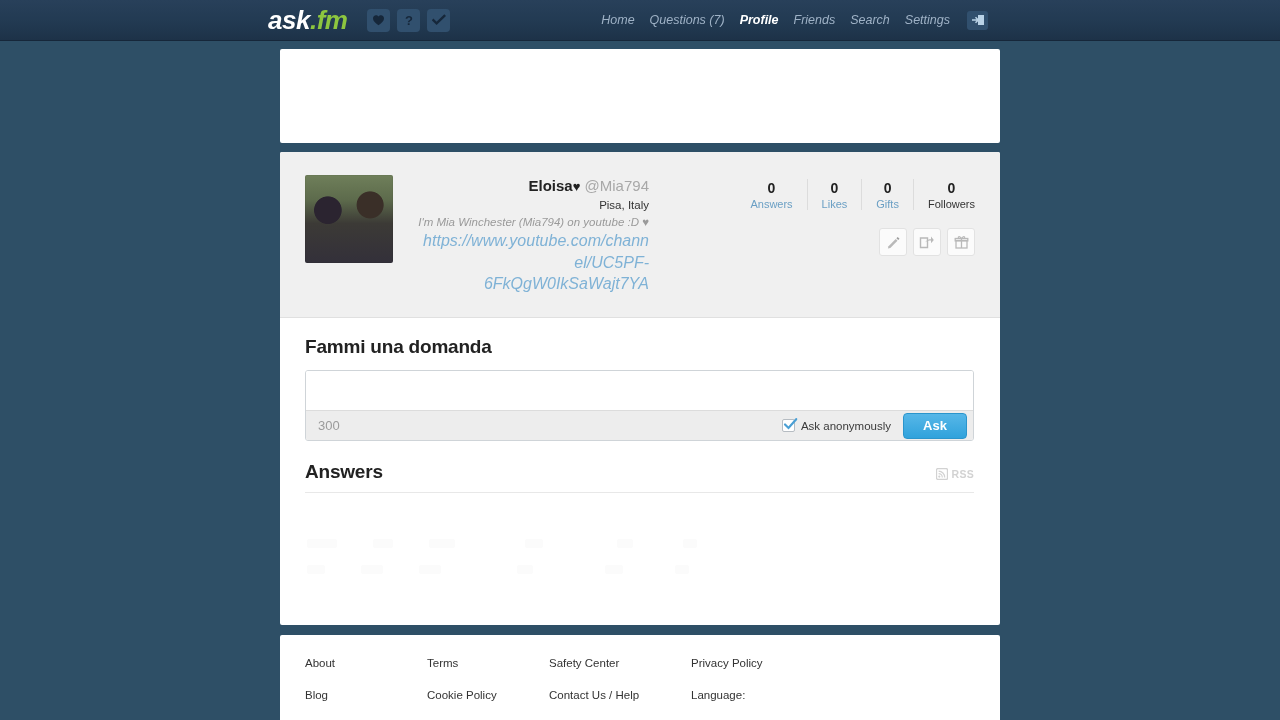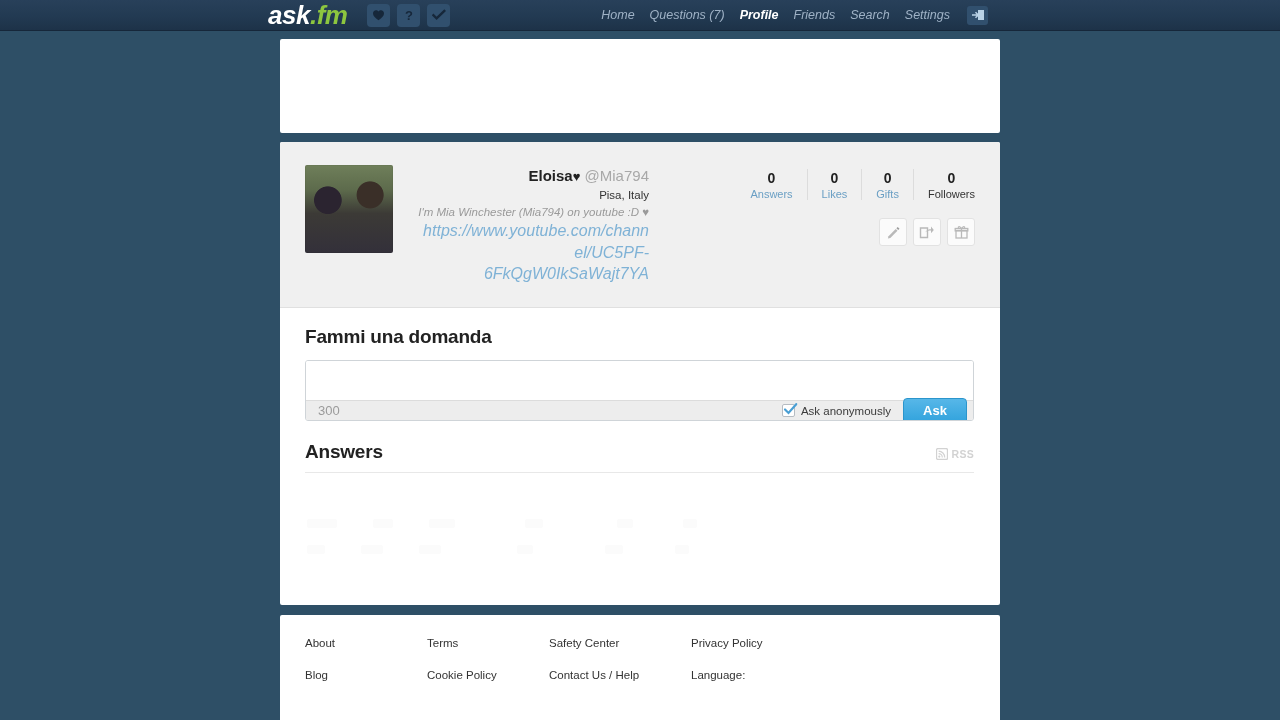--- a/index.html
+++ b/index.html
@@ -7,21 +7,21 @@
   body {
     width: 1280px;
     height: 720px;
     background: #2e4f66;
     font-family: "Liberation Sans", sans-serif;
     overflow: hidden;
   }
 
   
   .topbar {
-    height: 31px;
+    height: 41px;
     background: linear-gradient(180deg, #28405a 0%, #223a52 55%, #1d3248 100%);
     border-bottom: 1px solid #16273a;
     display: flex;
     align-items: center;
     position: relative;
   }
   .nav-inner {
     width: 720px;
     margin: 0 auto;
     display: flex;
@@ -176,21 +176,21 @@
     width: 100%; height: 39px;
     border: none; outline: none; resize: none;
     padding: 8px 10px;
     font-family: "Liberation Sans", sans-serif;
     font-size: 13px; color: #333;
     display: block;
   }
   .ask-footer {
     background: #ededed;
     border-top: 1px solid #dcdcdc;
-    height: 20px;
+    height: 30px;
     display: flex; align-items: center;
     padding: 0 6px 0 12px;
   }
   .char-count { font-size: 13px; color: #9b9b9b; }
   .anon { margin-left: auto; display: flex; align-items: flex-end; gap: 6px; }
   .chk {
     width: 13px; height: 13px;
     border: 1px solid #b6bcc2;
     border-radius: 2px;
     background: #fff;

